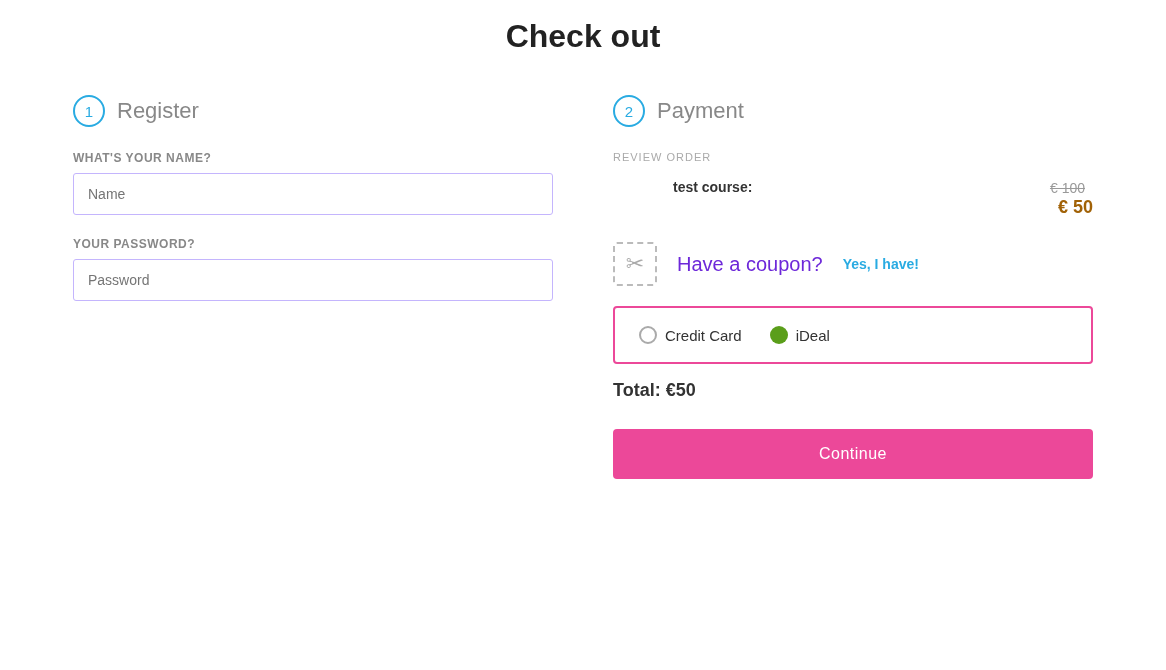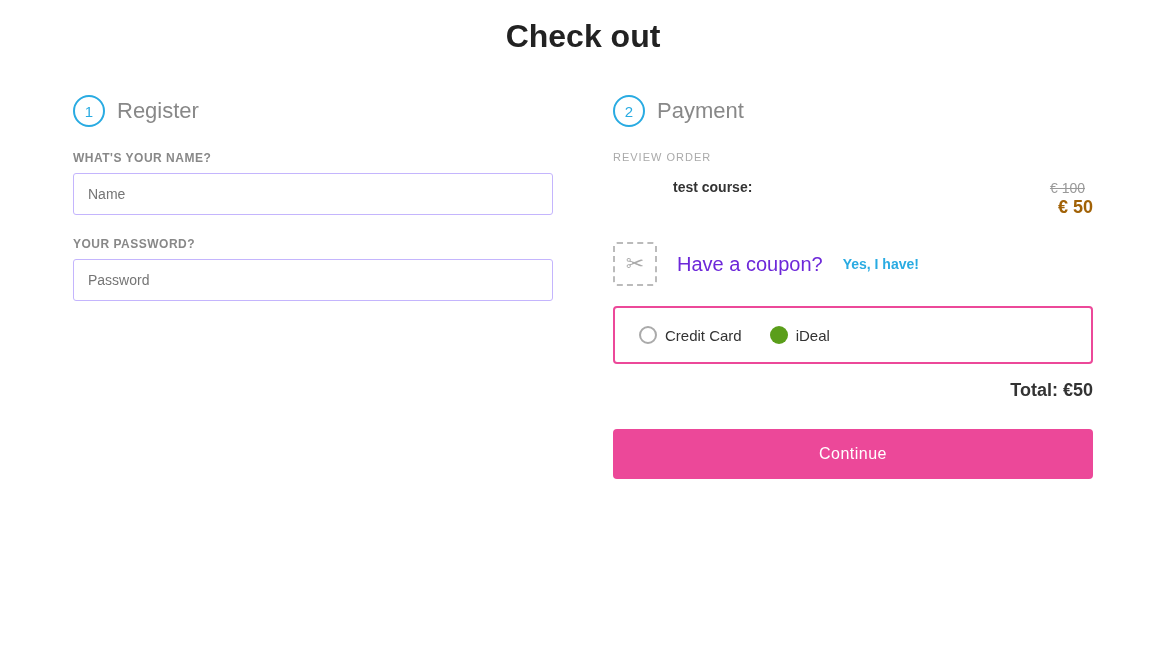--- a/index.html
+++ b/index.html
@@ -170,21 +170,21 @@
       flex-shrink: 0;
     }
     .radio-circle-selected {
       width: 18px;
       height: 18px;
       border-radius: 50%;
       background: #5a9e1a;
       flex-shrink: 0;
     }
     .total-row {
-      text-align: right;
+      text-align: left;
       font-size: 18px;
       color: #333;
       font-weight: bold;
       margin-bottom: 28px;
     }
     .continue-btn {
       width: 100%;
       background: #ec4899;
       color: #fff;
       border: none;

